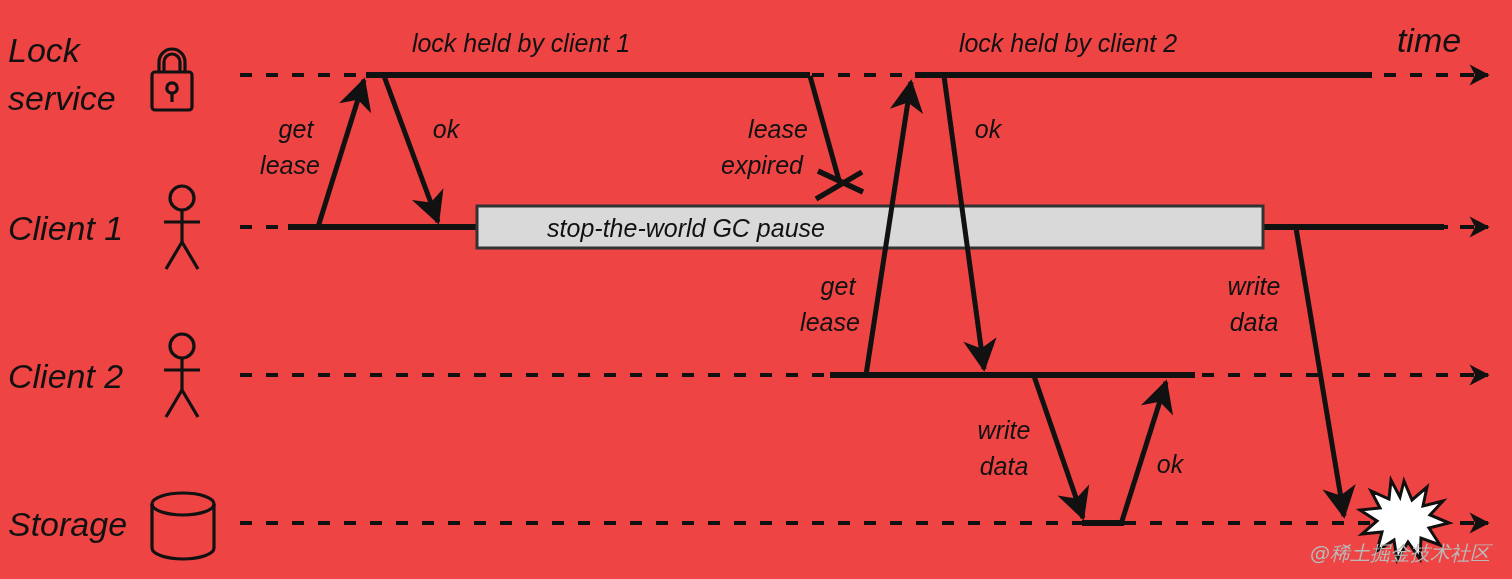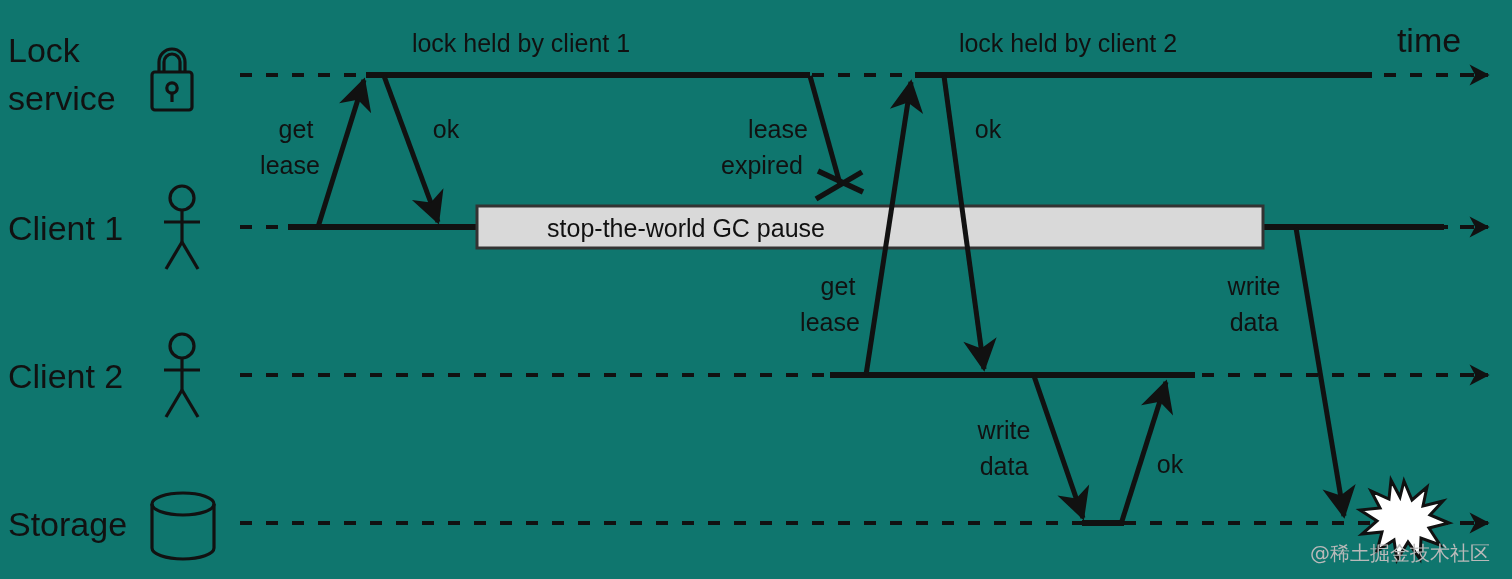--- a/index.html
+++ b/index.html
@@ -11,21 +11,22 @@
     width: 1512px;
     height: 579px;
     font-family: "Liberation Sans", sans-serif;
     color: #111111;
     overflow: hidden;
   }
   #stage {
     position: relative;
     width: 1512px;
     height: 579px;
-    background: #0f766e;
+    background: #ef4444;
+    font-style: italic;
   }
   svg.diagram {
     position: absolute;
     left: 0;
     top: 0;
     width: 1512px;
     height: 579px;
   }
   text {
     font-family: "Liberation Sans", sans-serif;

